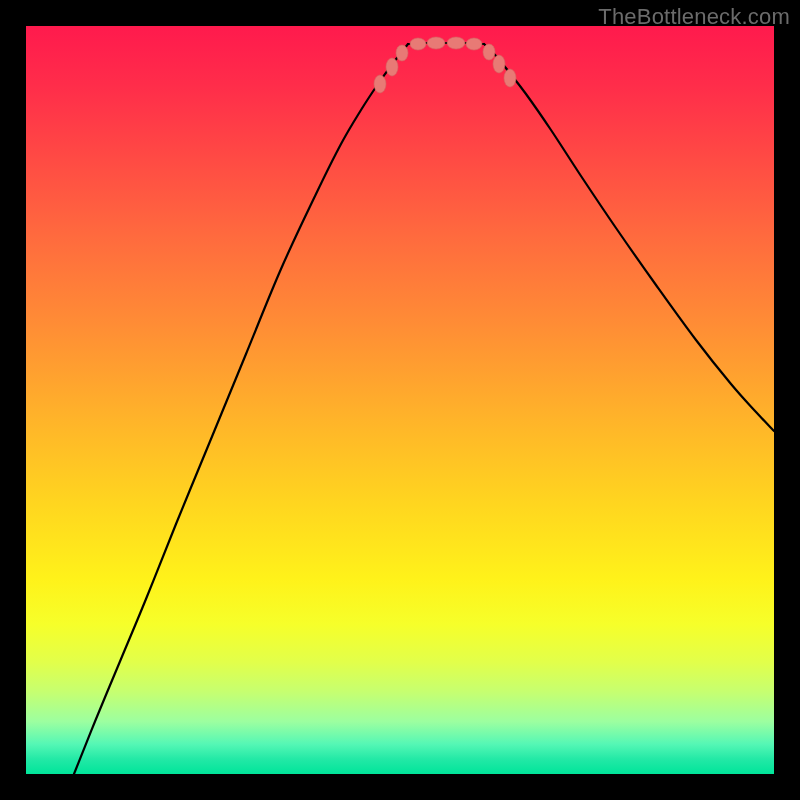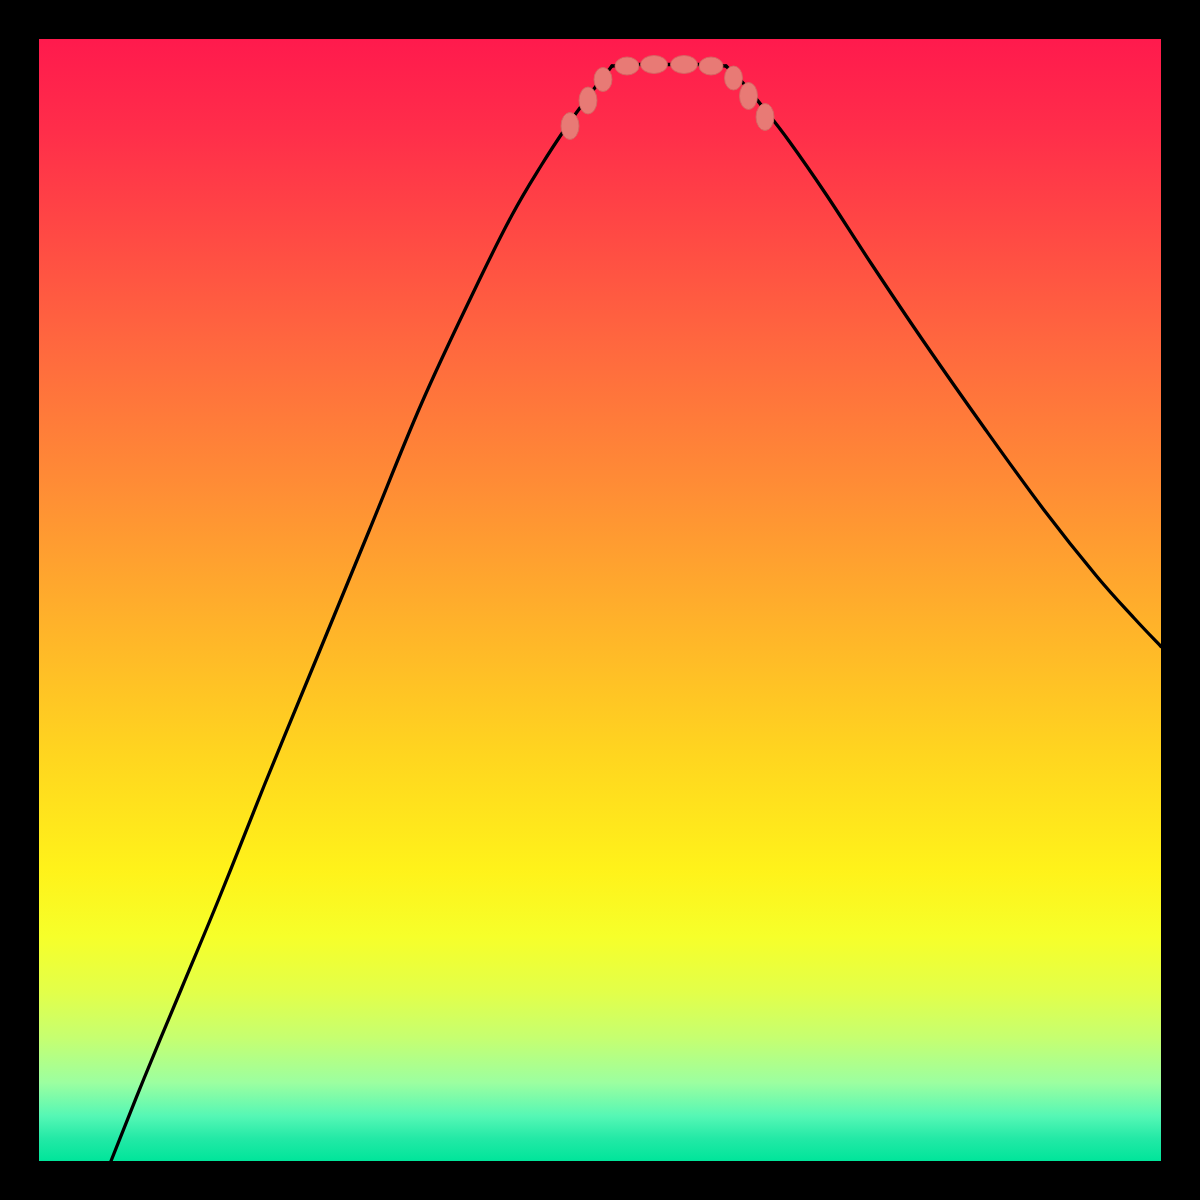--- a/index.html
+++ b/index.html
@@ -82,13 +82,14 @@
           <ellipse cx="392" cy="18" rx="8" ry="6" fill="#e87a75" stroke="#d46863" stroke-width="0.6"></ellipse>
           <ellipse cx="410" cy="17" rx="9" ry="6" fill="#e87a75" stroke="#d46863" stroke-width="0.6"></ellipse>
           <ellipse cx="430" cy="17" rx="9" ry="6" fill="#e87a75" stroke="#d46863" stroke-width="0.6"></ellipse>
           <ellipse cx="448" cy="18" rx="8" ry="6" fill="#e87a75" stroke="#d46863" stroke-width="0.6"></ellipse>
           <ellipse cx="463" cy="26" rx="6" ry="8" fill="#e87a75" stroke="#d46863" stroke-width="0.6"></ellipse>
           <ellipse cx="473" cy="38" rx="6" ry="9" fill="#e87a75" stroke="#d46863" stroke-width="0.6"></ellipse>
           <ellipse cx="484" cy="52" rx="6" ry="9" fill="#e87a75" stroke="#d46863" stroke-width="0.6"></ellipse>
         </g>
     </svg>
   </div>
+  <div class="watermark">TheBottleneck.com</div>
 </div>
 
 </body></html>

